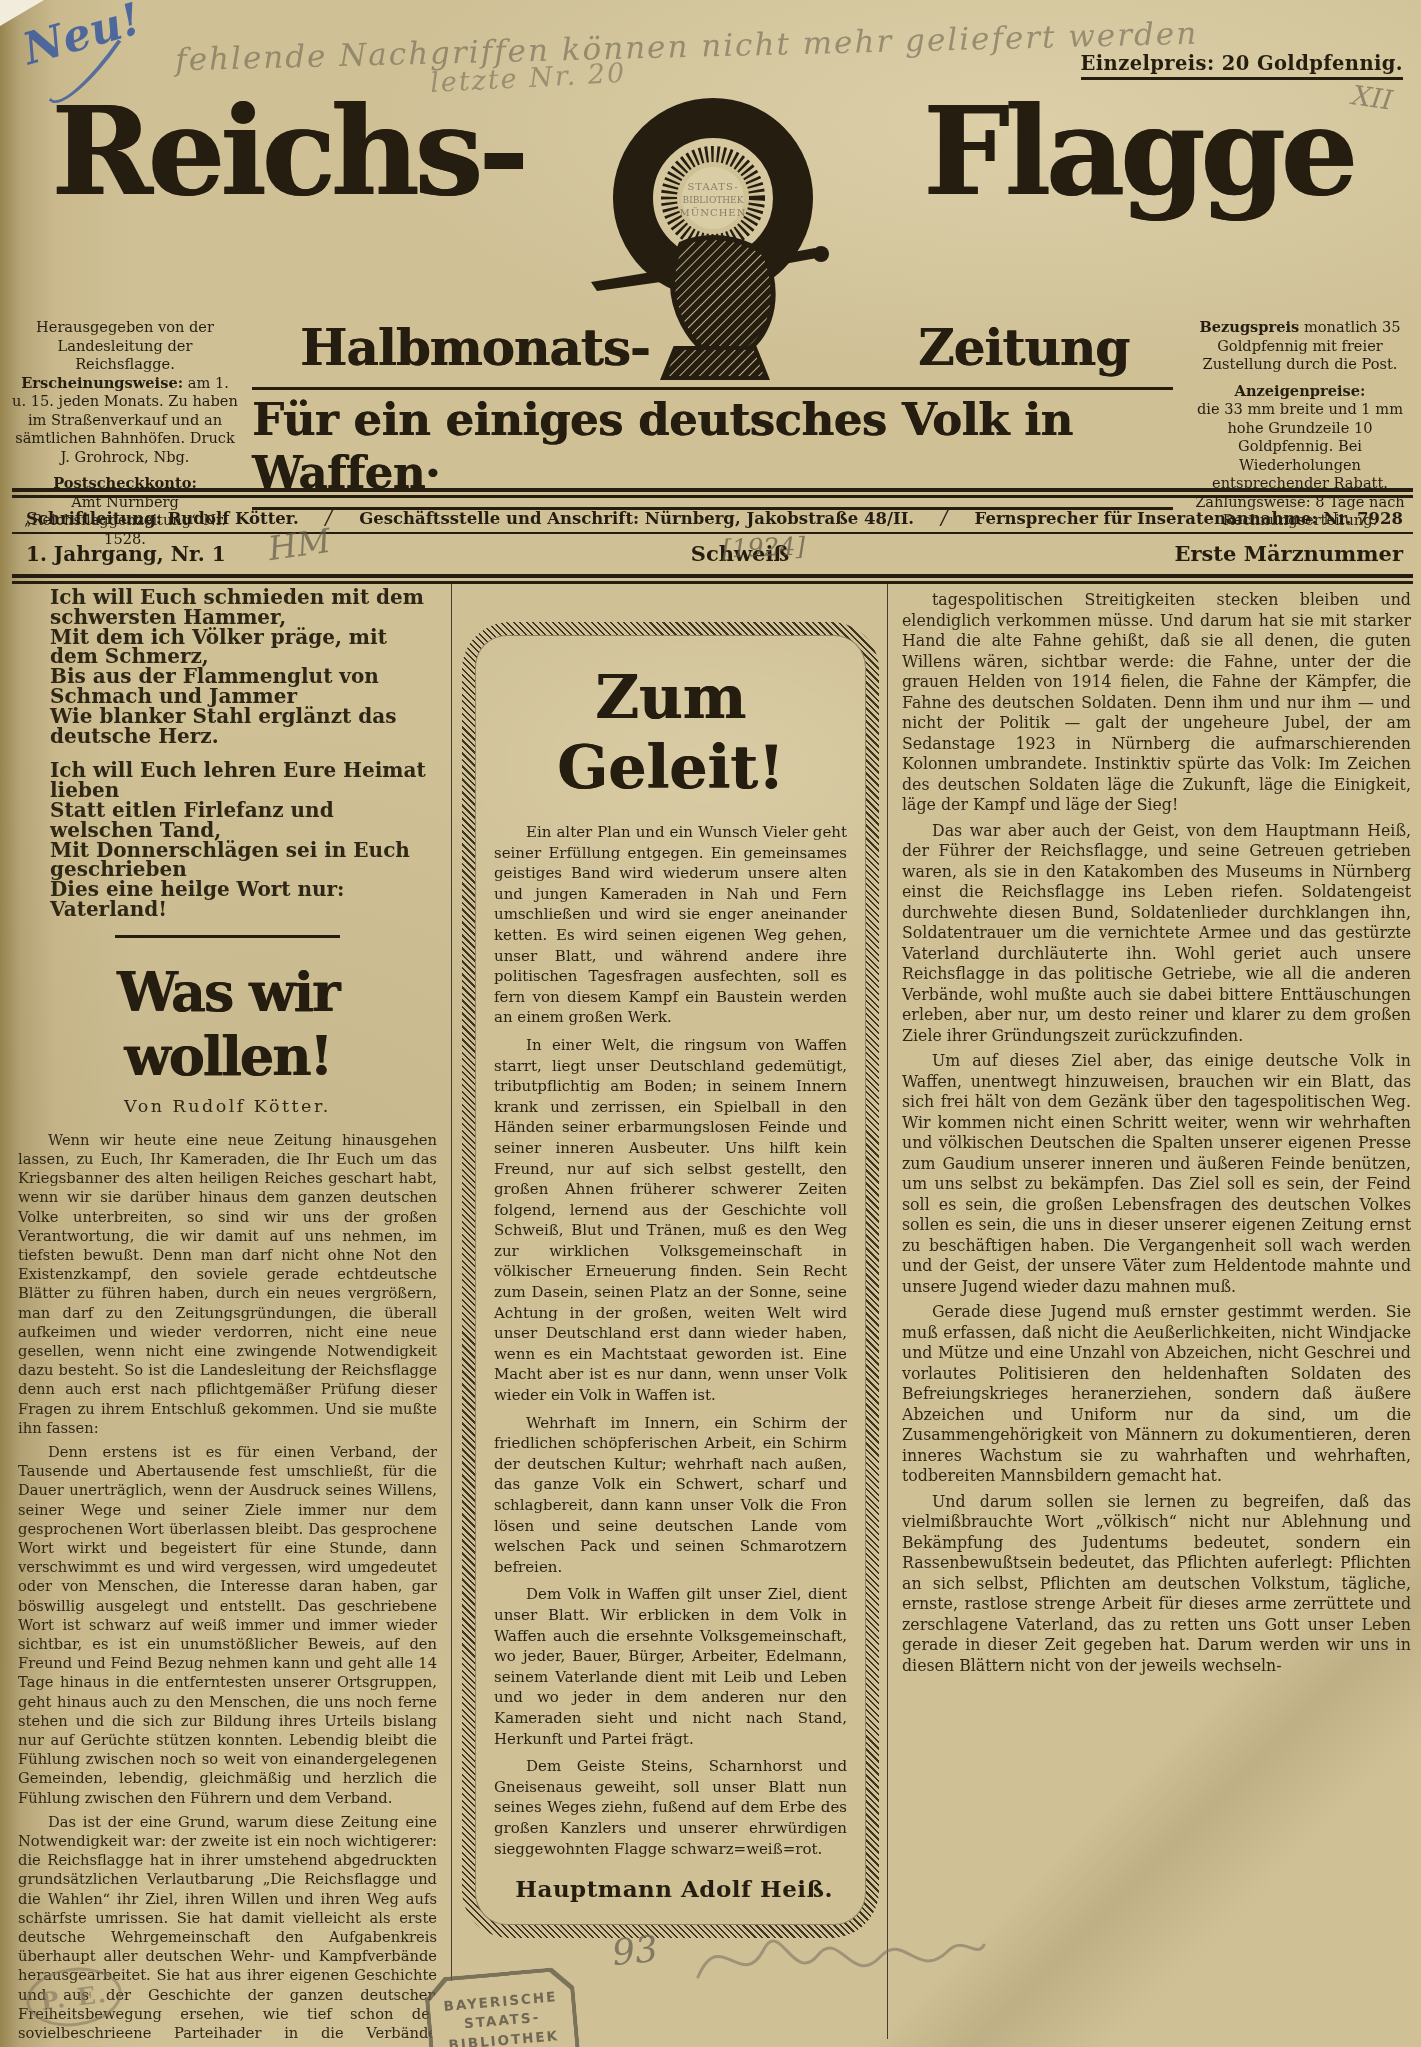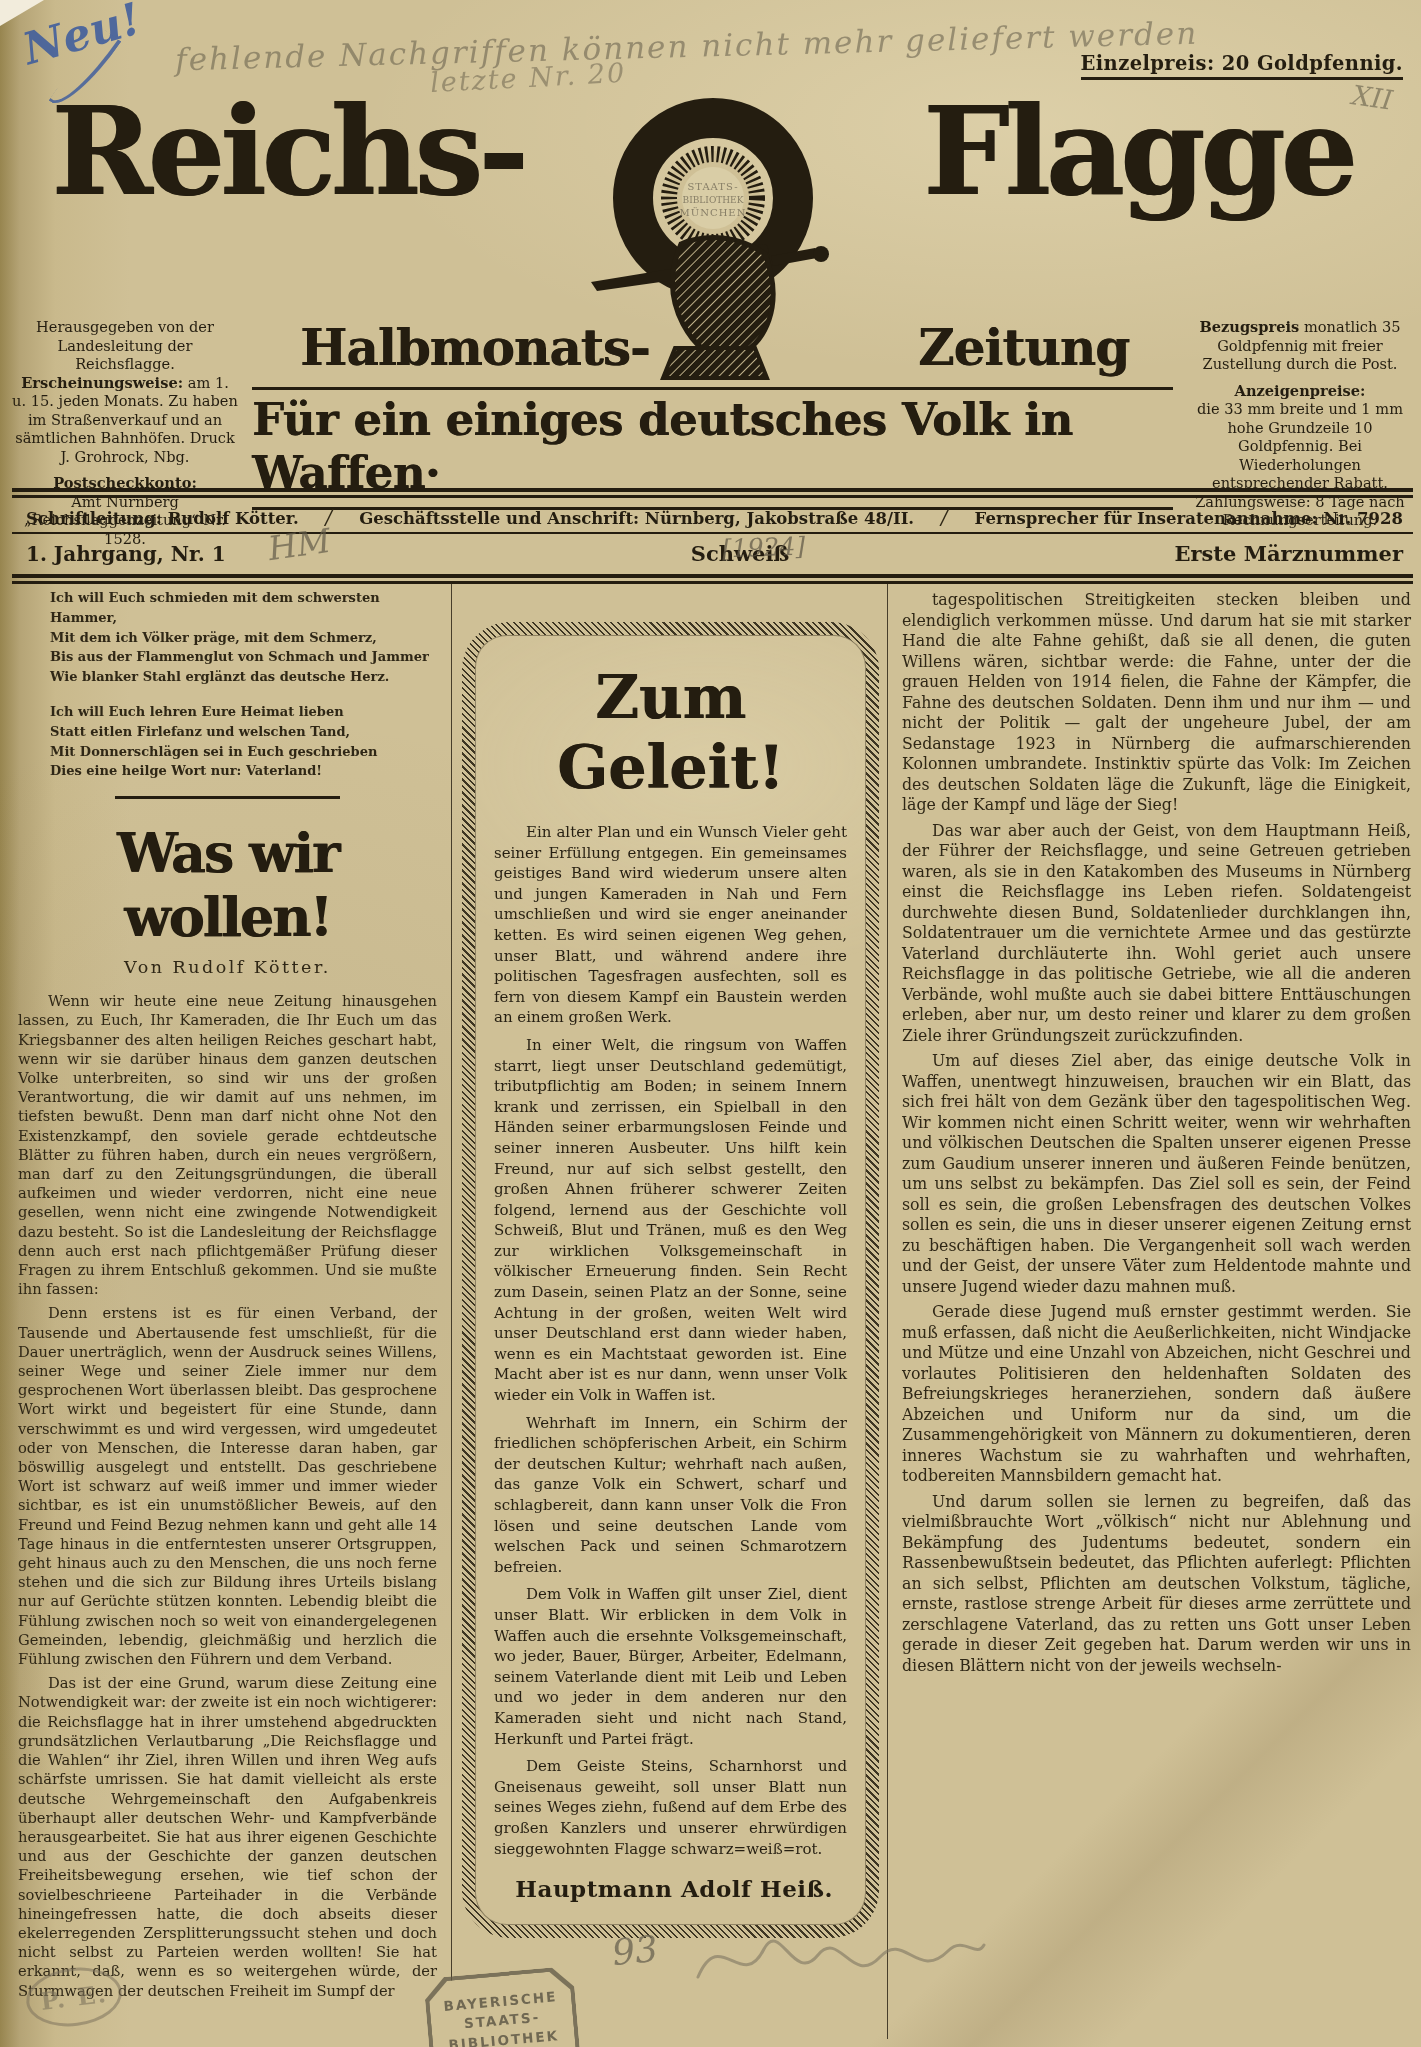--- a/index.html
+++ b/index.html
@@ -79,21 +79,21 @@
   .issue-city{font-size:21px;transform:translateX(40px);}
   .issue-label{font-size:21px;}
   
   .columns{position:absolute;left:14px;right:6px;top:584px;height:1455px;display:flex;
     overflow:hidden;}
   .col{overflow:hidden;}
   .col1{width:438px;padding:4px 14px 0 4px;border-right:1.5px solid rgba(36,29,16,.8);}
   .col2{width:436px;padding:0 6px;border-right:1.5px solid rgba(36,29,16,.8);}
   .col3{flex:1;padding:6px 4px 0 14px;}
   
-  .poem{font-size:13px;line-height:19.8px;font-weight:bold;padding-left:32px;
+  .poem{font-size:20px;line-height:19.8px;font-weight:bold;padding-left:32px;
     color:var(--ink-soft);}
   .poem .stanza{margin-bottom:15px;}
   .poem-divider{width:225px;border-top:3px solid var(--ink);margin:6px auto 22px;}
   .art-title{font-size:54px;text-align:center;font-weight:bold;letter-spacing:-2px;
     text-shadow:.7px 0 0 currentColor;margin-bottom:8px;}
   .byline{text-align:center;font-size:17.5px;letter-spacing:2.5px;margin-bottom:14px;
     color:var(--ink-soft);}
   .body-par{font-size:14.7px;line-height:19.2px;text-align:justify;text-indent:30px;
     color:var(--ink-soft);margin-bottom:5px;}
   

